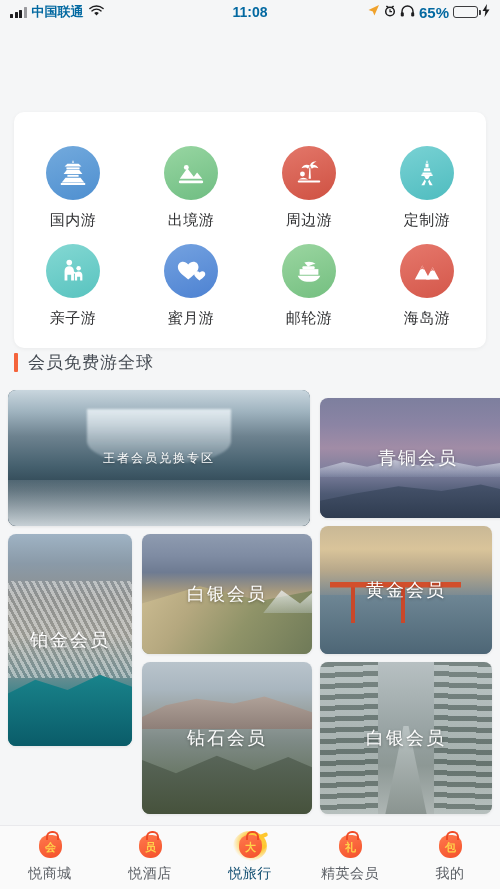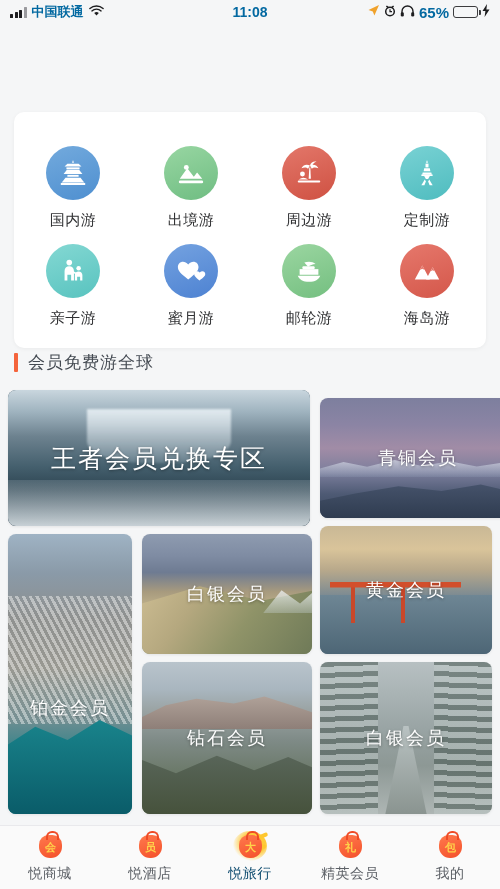--- a/index.html
+++ b/index.html
@@ -144,21 +144,21 @@
     width: 484px; height: 432px; z-index: 3;
   }
   .card {
     position: absolute; border-radius: 8px; overflow: hidden;
     display: flex; align-items: center; justify-content: center;
     box-shadow: 0 1px 3px rgba(0,0,0,.08);
   }
   .card .ph { position: absolute; inset: 0; }
   .card .cap {
     position: relative; z-index: 2;
-    color: #ffffff; font-size: 25px; letter-spacing: 2px;
+    color: #ffffff; font-size: 12px; letter-spacing: 2px;
     text-shadow: 0 1px 3px rgba(0,0,0,.38);
     font-weight: 400;
   }
   .card .cap.sm { font-size: 18px; }
 
   
   .ph-waterfall {
     background:
       linear-gradient(180deg,#c9d6de 0%,#9fb3bf 16%,#6d828f 34%,#45606e 56%,#2c4350 74%,#223540 100%),
       #3a5260;
@@ -457,21 +457,21 @@
     <div class="card" style="left:0;top:0;width:302px;height:136px">
       <div class="ph ph-waterfall"></div>
       <div class="cap">王者会员兑换专区</div>
     </div>
 
     <div class="card" style="left:312px;top:8px;width:196px;height:120px">
       <div class="ph ph-bronze"></div>
       <div class="cap sm">青铜会员</div>
     </div>
 
-    <div class="card" style="left:0;top:144px;width:124px;height:280px;align-items:flex-end;padding-bottom:94px">
+    <div class="card" style="left:0;top:144px;width:124px;height:212px;align-items:flex-end;padding-bottom:94px">
       <div class="ph ph-platinum"></div>
       <div class="cap sm">铂金会员</div>
     </div>
 
     <div class="card" style="left:134px;top:144px;width:170px;height:120px">
       <div class="ph ph-silver"></div>
       <div class="cap sm">白银会员</div>
     </div>
 
     <div class="card" style="left:312px;top:136px;width:172px;height:128px">

